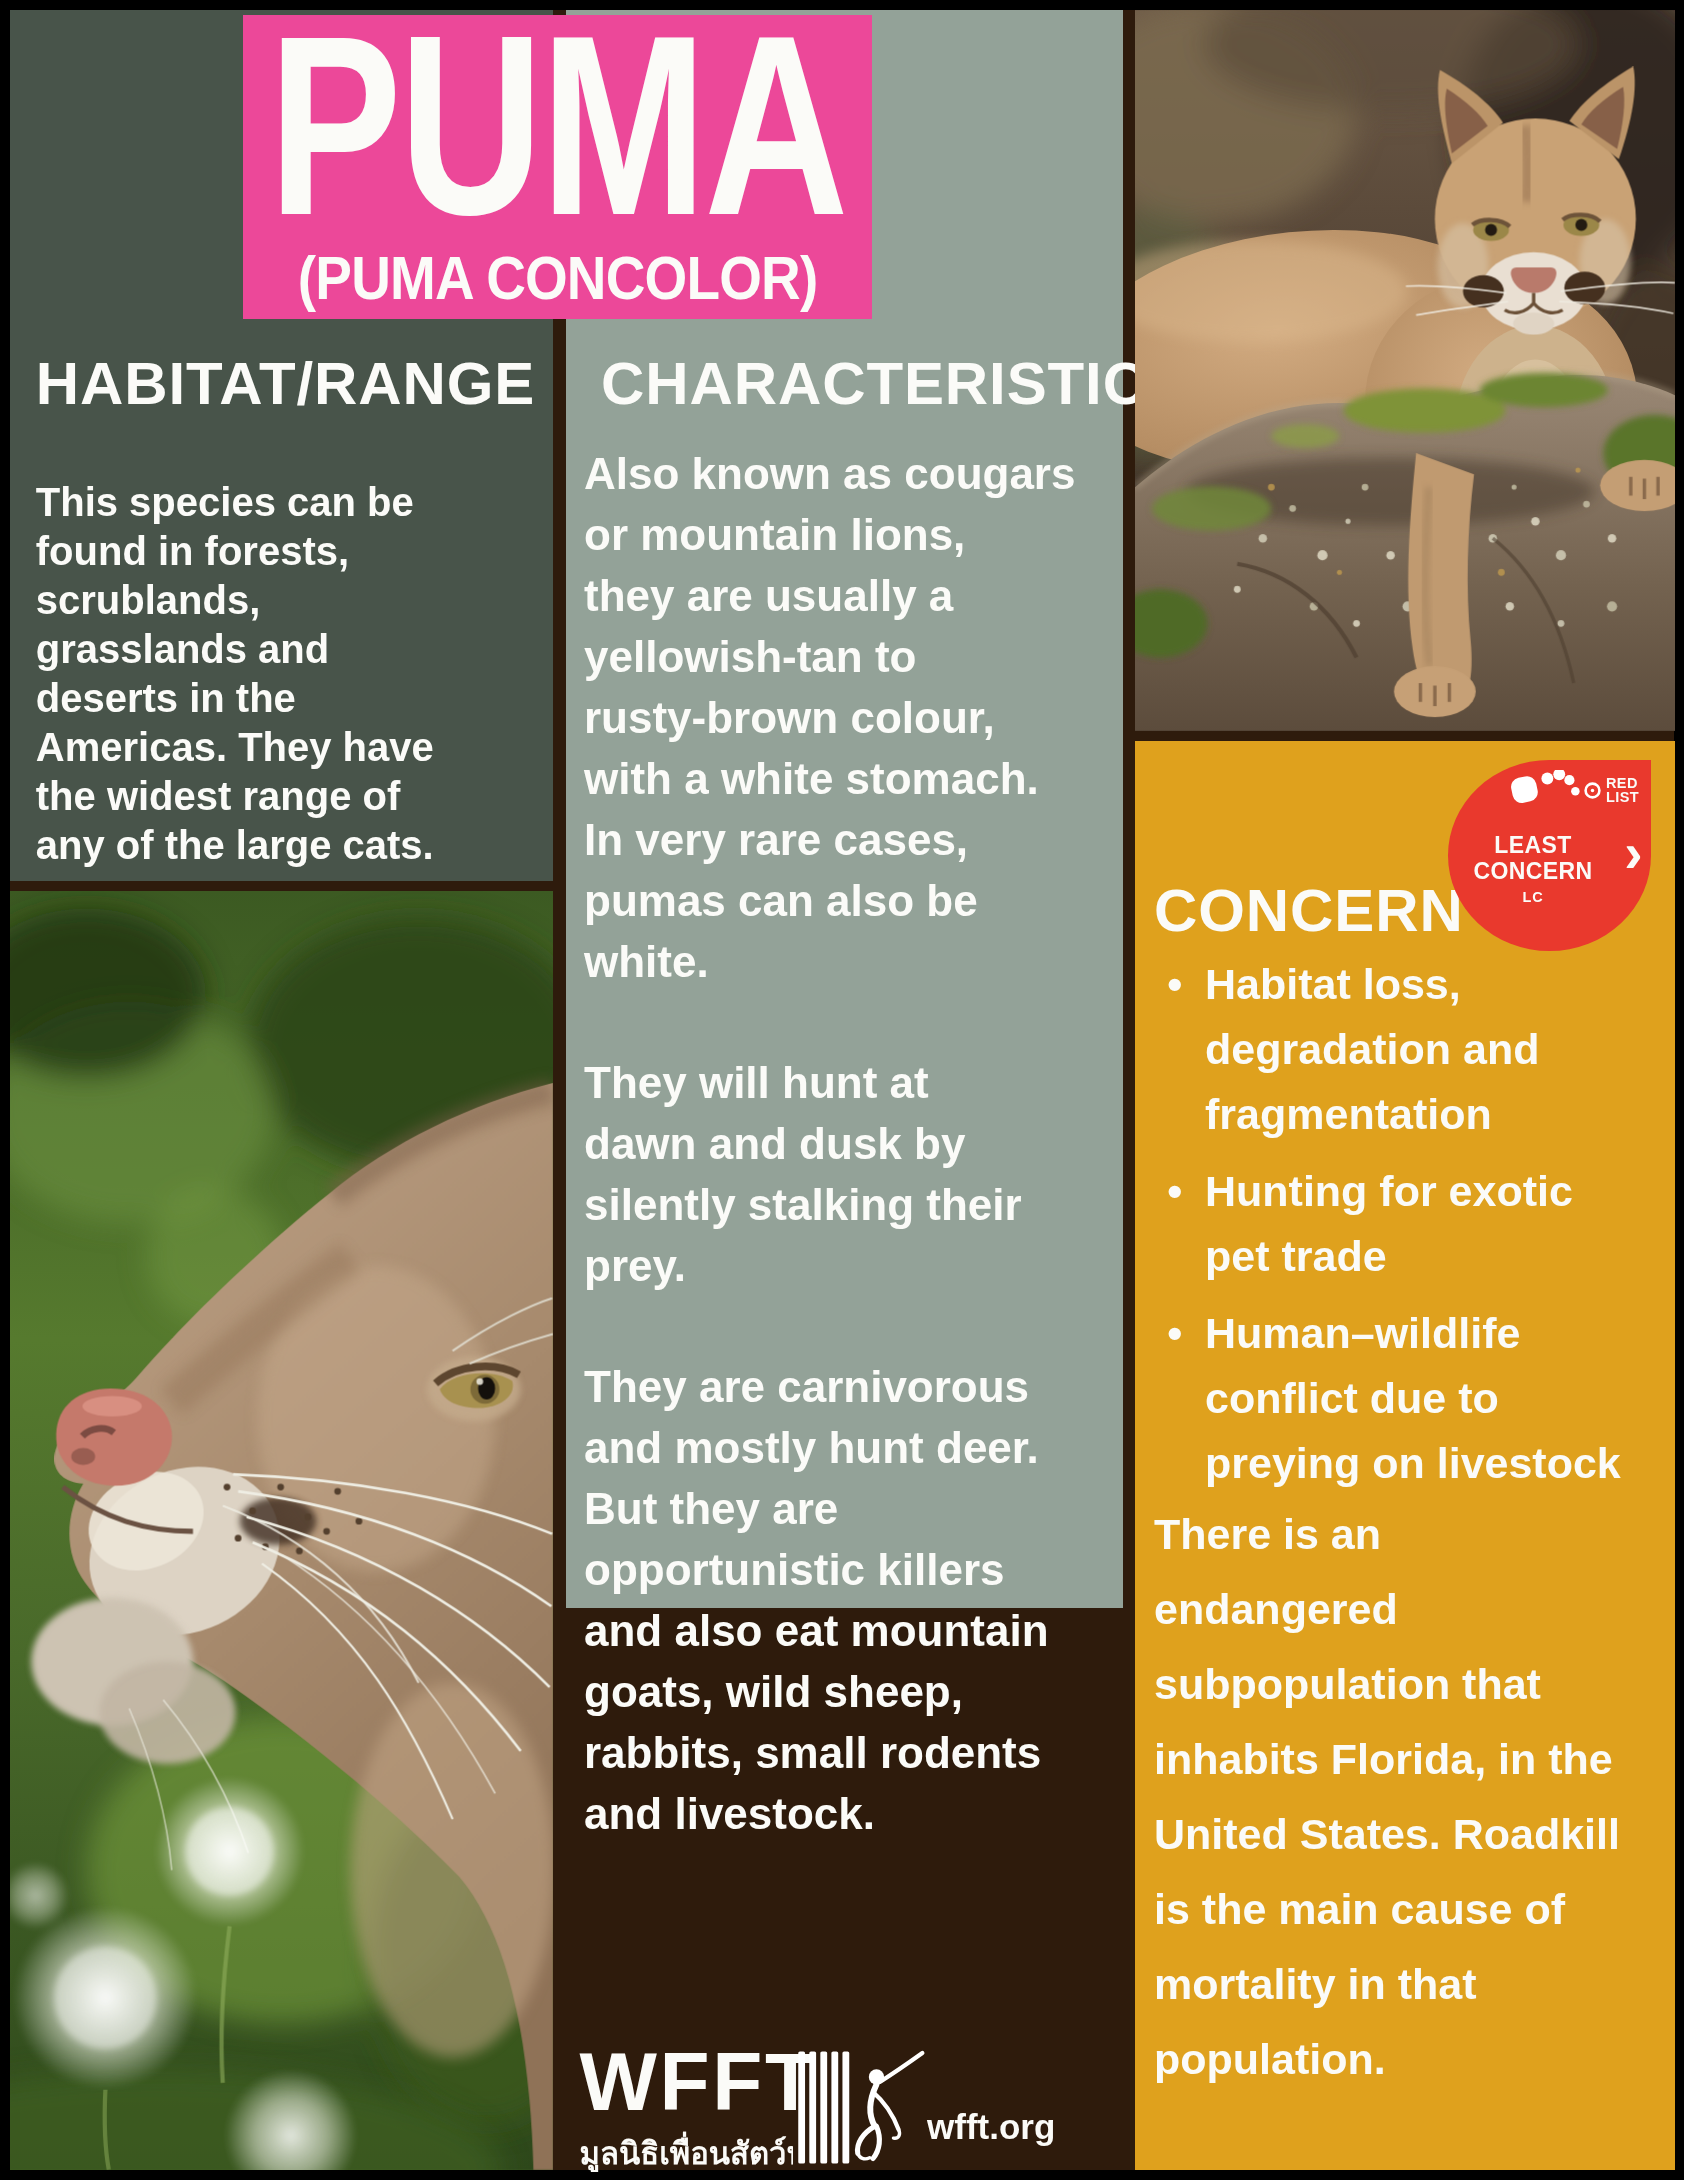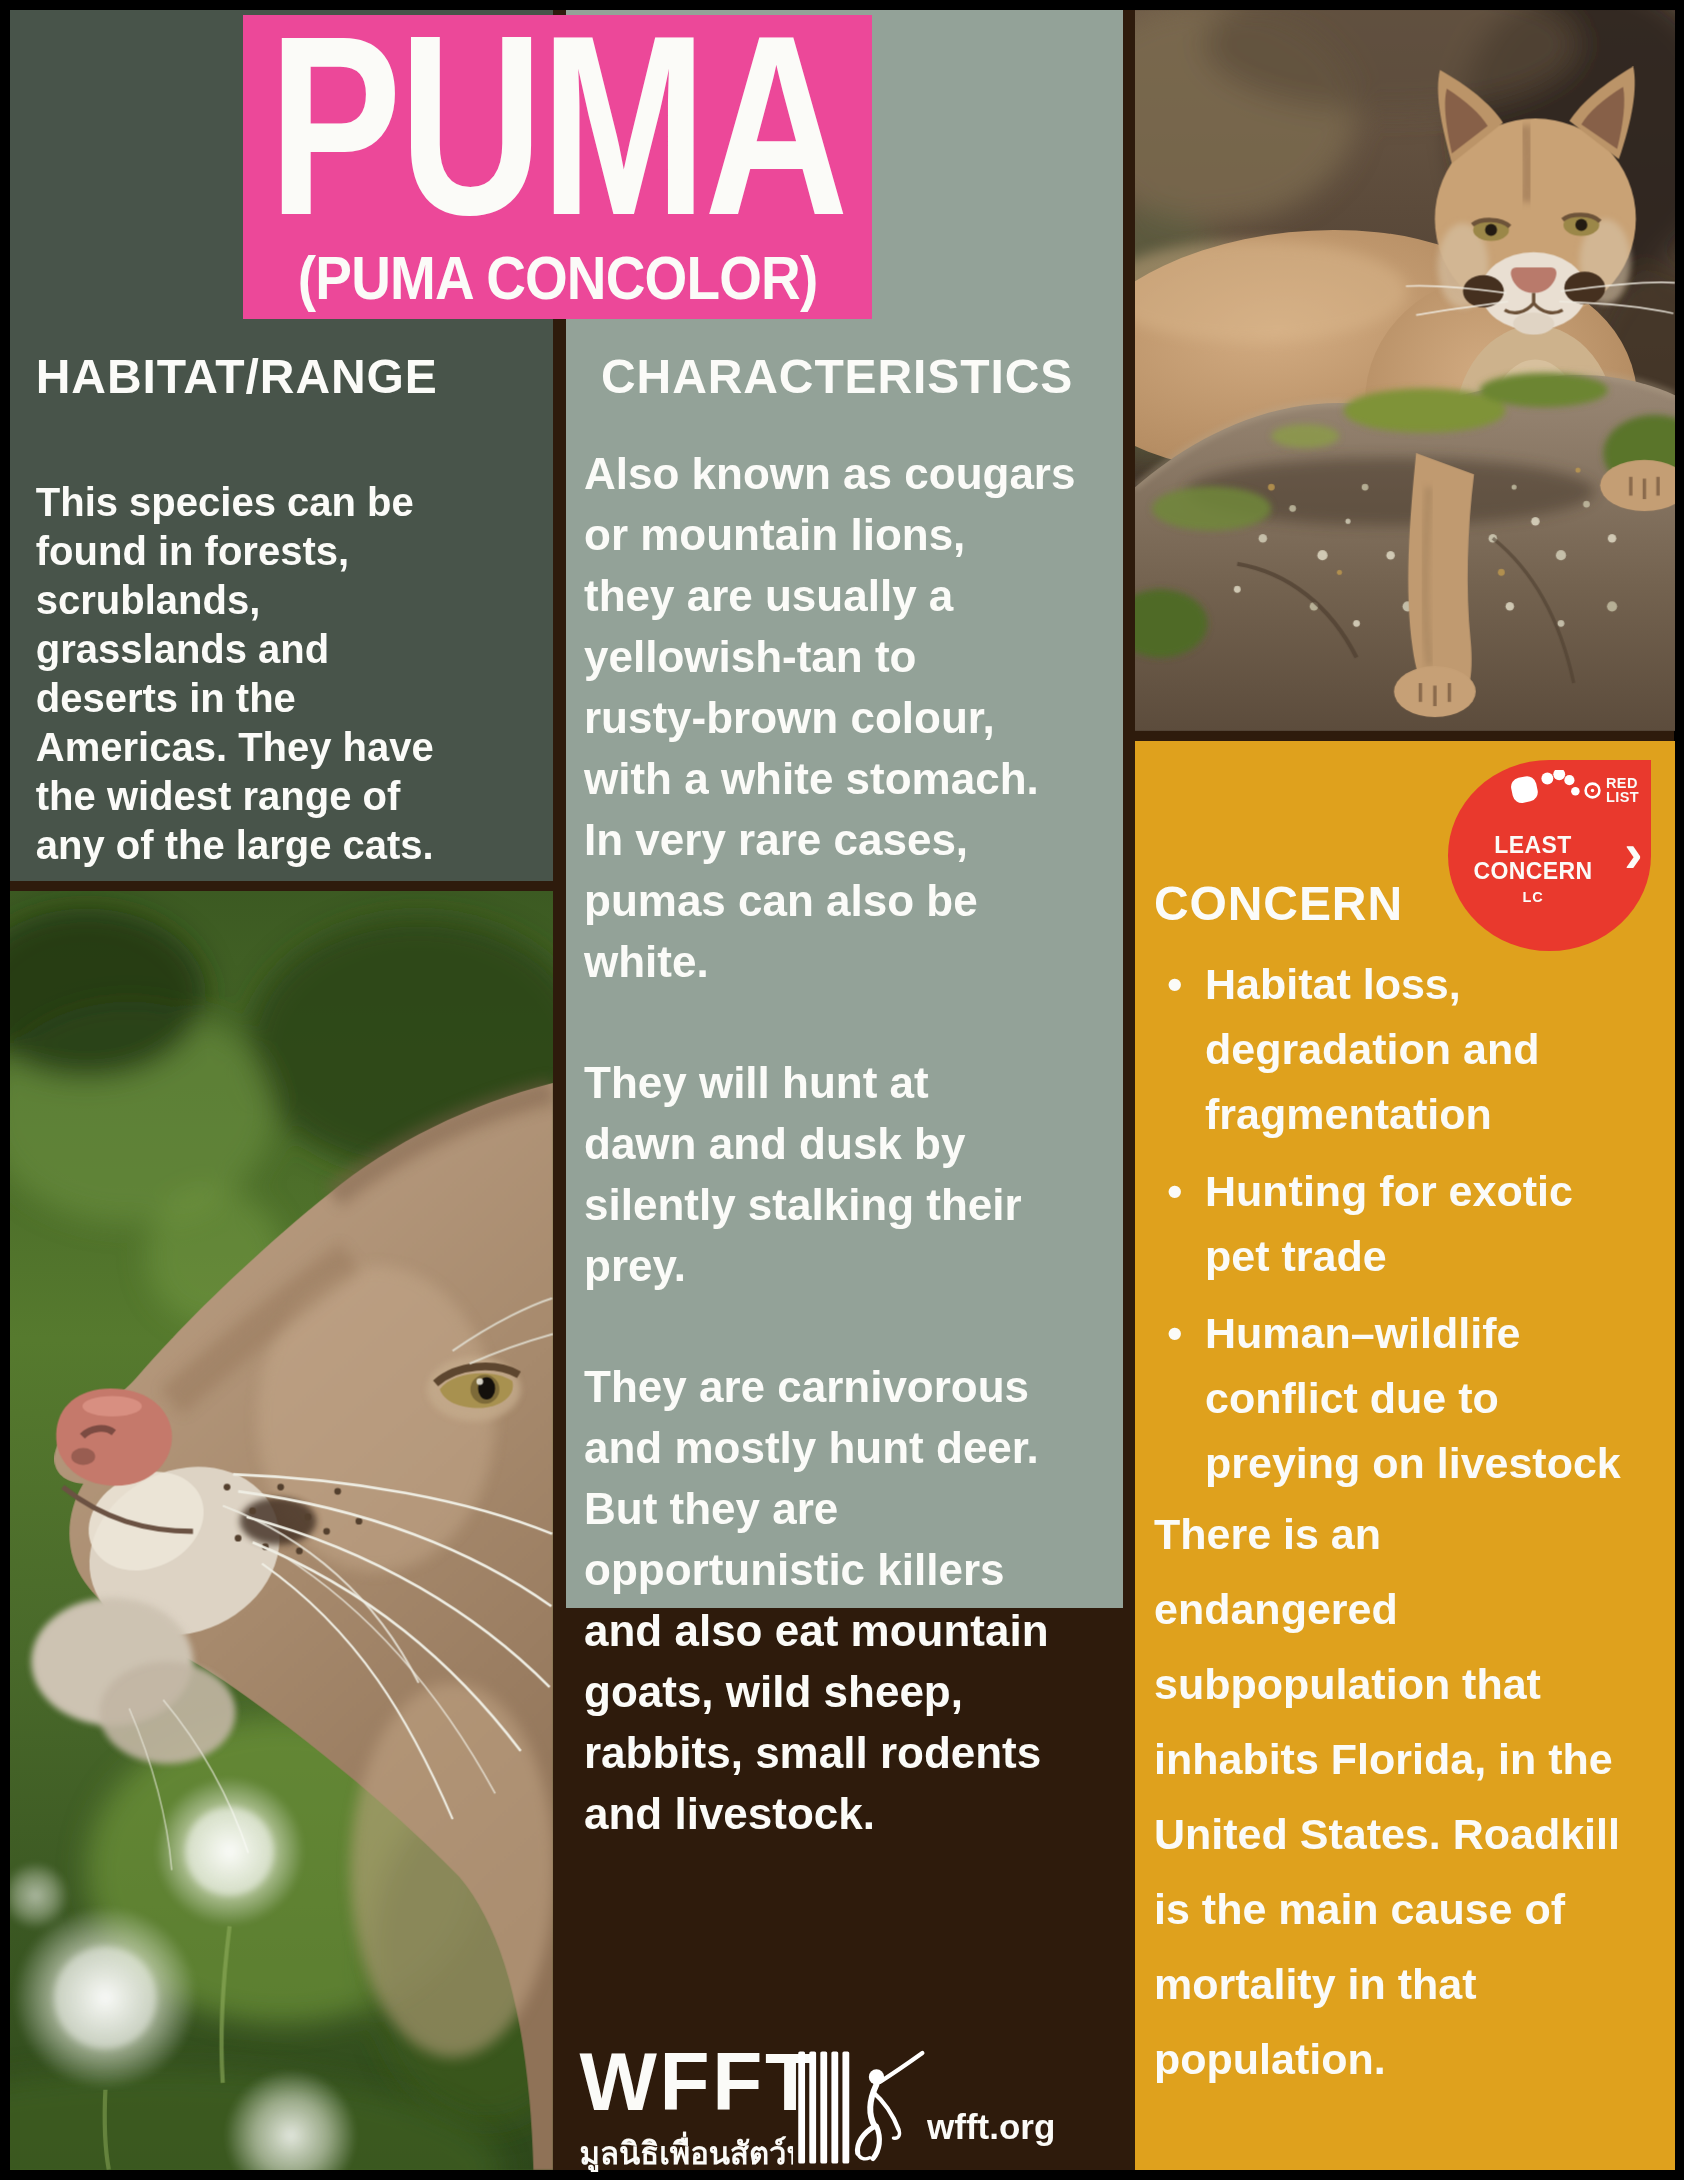--- a/index.html
+++ b/index.html
@@ -13,21 +13,21 @@
   .photo-left{left:10.2px;top:891px;width:543px;height:1279px;background:#3c5a22;overflow:hidden;}
   .panel-mid{left:566px;top:10.2px;width:557px;height:1598px;background:#93a298;}
   .photo-right{left:1135px;top:10.2px;width:540px;height:721px;background:#4a3b2e;overflow:hidden;}
   .panel-orange{left:1135px;top:741px;width:540px;height:1429px;background:#dfa11d;}
   .title-box{
     position:absolute;left:243px;top:15.3px;width:629px;height:304px;background:#ec4899;z-index:5;
     display:flex;flex-direction:column;align-items:center;justify-content:center;text-align:center;
   }
   .title-main{font-size:256px;line-height:0.82;font-weight:bold;letter-spacing:-3.4px;transform:scaleX(0.78);transform-origin:center;white-space:nowrap;}
   .title-sub{font-size:61px;font-weight:bold;margin-top:12px;letter-spacing:-0.9px;transform:scaleX(0.9);transform-origin:center;white-space:nowrap;}
-  .section-heading{position:absolute;font-weight:bold;font-size:48px;letter-spacing:0.9px;white-space:nowrap;}
+  .section-heading{position:absolute;font-weight:bold;font-size:60px;letter-spacing:0.9px;white-space:nowrap;}
   .pre{white-space:pre-line;}
   
   .habitat-heading{left:25.6px;top:339px;}
   .habitat-body{position:absolute;left:25.6px;top:468px;width:511px;font-size:40px;font-weight:bold;line-height:49px;}
   
   .char-heading{left:35px;top:339px;}
   .char-body{position:absolute;left:18px;top:433px;width:528px;font-size:44px;font-weight:bold;line-height:61px;}
   .char-body p{margin:0 0 60px 0;}
   
   .threats-heading{left:19px;top:135px;}

